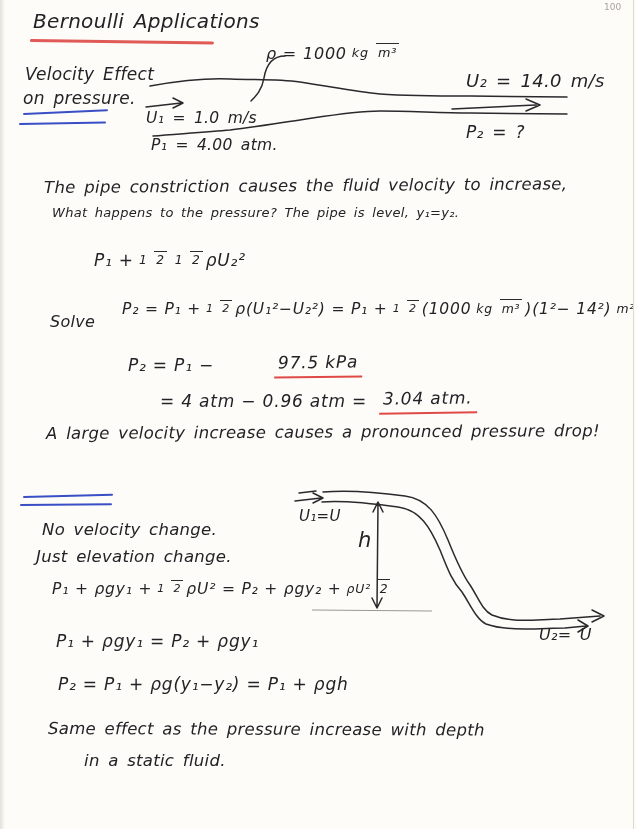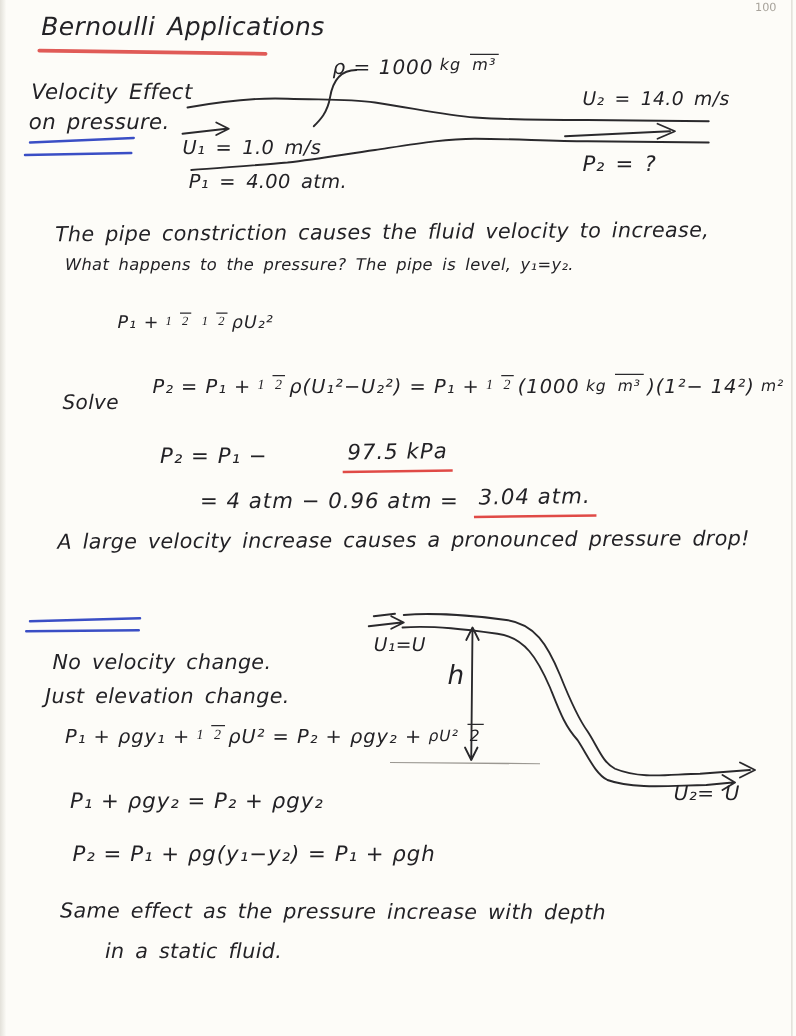--- a/index.html
+++ b/index.html
@@ -16,21 +16,21 @@
   #paper::after{ 
     content:"";position:absolute;right:3px;top:0;width:1px;height:100%;
     background:#dcd9d1;
   }
   .hw{position:absolute;font-style:italic;letter-spacing:.3px;word-spacing:3px;white-space:nowrap;transform-origin:left top;}
   .eq{position:absolute;font-style:italic;letter-spacing:.8px;white-space:nowrap;display:flex;align-items:center;transform-origin:left top;}
   .eq > span{display:inline-block;}
   .frac{display:inline-flex;flex-direction:column;align-items:center;line-height:1;margin:0 3px;vertical-align:middle;}
   .frac .num{padding:0 2px 1px;}
   .frac .den{border-top:1.6px solid #2a292c;padding:1px 2px 0;}
-  .frac.small{font-size:.72em;font-family:Liberation Serif, serif;}
+  .frac.small{font-size:.72em;}
   .frac.unit{font-size:.8em;}
   .uline-red{border-bottom:2.6px solid #e04a46;padding:0 4px 4px;margin-left:12px;transform:rotate(-.8deg);}
   .rule{position:absolute;border-radius:2px;transform-origin:left top;}
   .red{background:#e05b57;}
   .blue{background:#3a4ec5;}
   svg{position:absolute;overflow:visible;}
   .ink{stroke:#2a292c;stroke-width:1.5;fill:none;stroke-linecap:round;stroke-linejoin:round;}
   .faint{stroke:#9b9892;stroke-width:1;fill:none;}
   .pagenum{position:absolute;font-size:9px;color:#a8a39b;}
 </style>
@@ -56,29 +56,29 @@
     <path class="ink" d="M147,6 C133,6 128,16 126,28 C124,40 118,46 113,51"></path>
     <path class="ink" d="M8,57 L43,53 M35,48 L45,53 L35,58"></path>
   </svg>
   <div class="eq" style="left:266px;top:44px;font-size:16px;">
     <span>ρ = 1000</span>
     <span class="frac unit">
       <span class="num">kg</span>
       <span class="den">m³</span>
     </span>
   </div>
-  <div class="hw" style="left:466px;top:70px;font-size:15px;text-align:center;">U₂ = 14.0 m/s</div>
+  <div class="hw" style="left:466px;top:70px;font-size:18px;text-align:center;">U₂ = 14.0 m/s</div>
   <div class="hw" style="left:466px;top:122px;font-size:17px;">P₂ = ?</div>
   <div class="hw" style="left:146px;top:109px;font-size:15.5px;">U₁ = 1.0 m/s</div>
   <div class="hw" style="left:151px;top:136px;font-size:15.5px;">P₁ = 4.00 atm.</div>
 
   <div class="hw" style="left:44px;top:178px;font-size:16.5px;transform:rotate(-.4deg);">The pipe constriction causes the fluid velocity to increase,</div>
   <div class="hw" style="left:52px;top:205px;font-size:13px;">What happens to the pressure?  The pipe is level, y₁=y₂.</div>
 
-  <div class="eq" style="left:94px;top:250px;font-size:14px;text-align:right;">
+  <div class="eq" style="left:94px;top:250px;font-size:17px;text-align:right;">
     <span>P₁ +</span>
     <span class="frac small">
       <span class="num">1</span>
       <span class="den">2</span>
     </span>
     <span class="frac small">
       <span class="num">1</span>
       <span class="den">2</span>
     </span>
     <span>ρU₂²</span>
@@ -142,21 +142,21 @@
       <span class="num">1</span>
       <span class="den">2</span>
     </span>
     <span>ρU² = P₂ + ρgy₂ +</span>
     <span class="frac unit">
       <span class="num">ρU²</span>
       <span class="den">2</span>
     </span>
   </div>
   <div class="eq" style="left:56px;top:631px;font-size:17px;">
-    <span>P₁ + ρgy₂  =  P₂ + ρgy₂</span>
+    <span>P₁ + ρgy₁  =  P₂ + ρgy₁</span>
   </div>
   <div class="eq" style="left:58px;top:674px;font-size:17px;">
     <span>P₂ = P₁ + ρg(y₁−y₂) =  P₁ + ρgh</span>
   </div>
 
   <div class="hw" style="left:48px;top:719px;font-size:16.5px;transform:rotate(.2deg);">Same effect as the pressure increase with depth</div>
   <div class="hw" style="left:84px;top:751px;font-size:16.5px;">in a static fluid.</div>
 
 </div>
 

